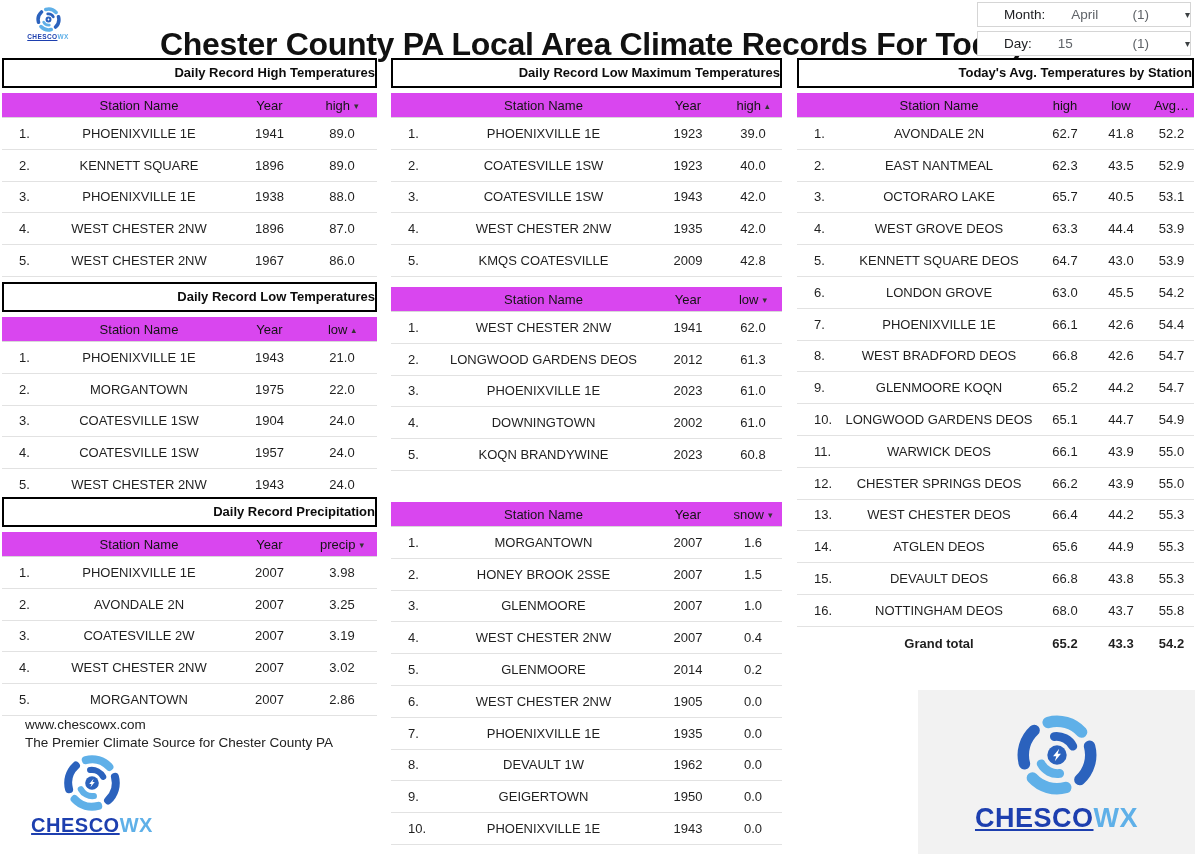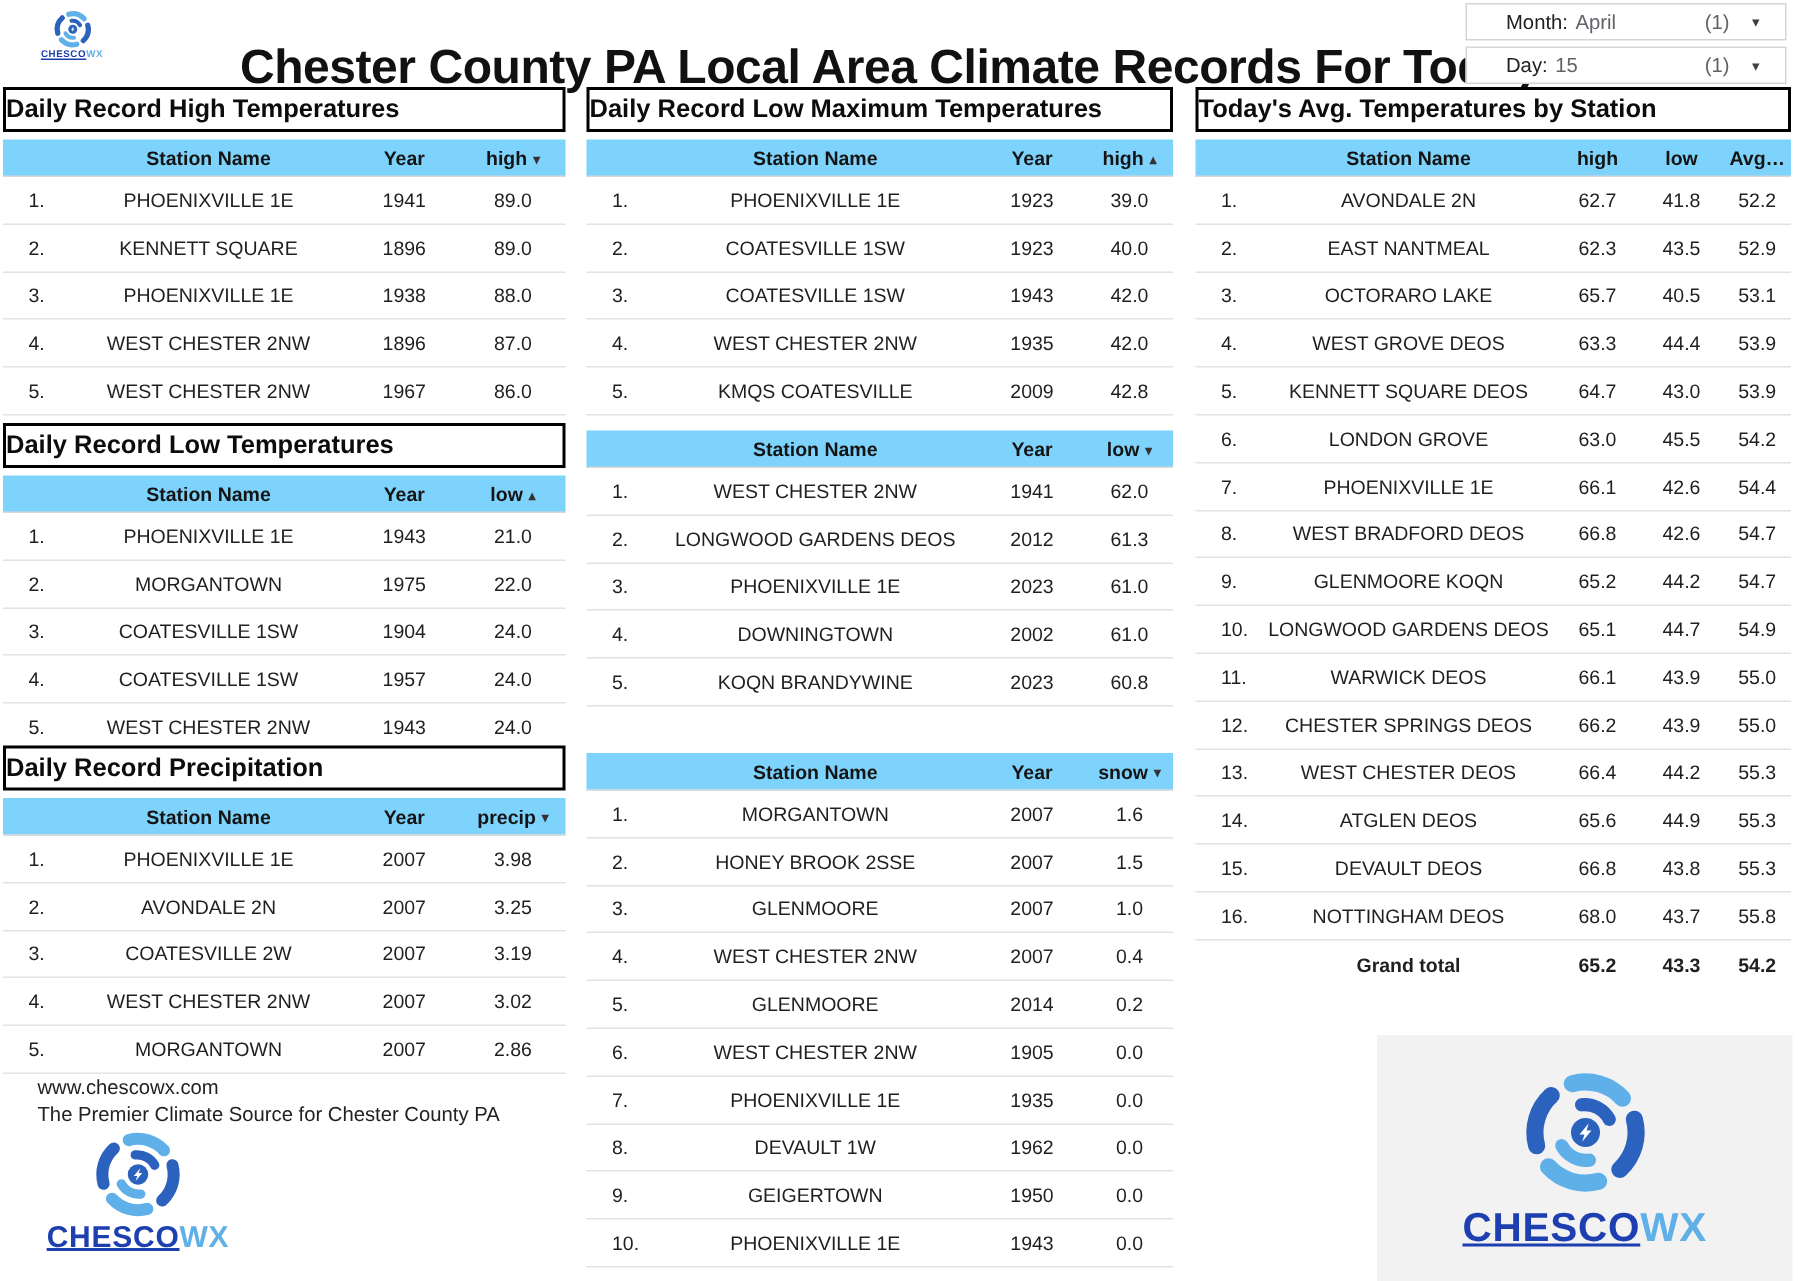--- a/index.html
+++ b/index.html
@@ -8,38 +8,38 @@
     background:#ffffff;font-family:"Liberation Sans",sans-serif;color:#1b1b1b;
   }
   
   .page-title{
     position:absolute;left:160px;top:5px;width:760px;text-align:center;
     font-size:32px;font-weight:700;color:#111;letter-spacing:-.3px;white-space:nowrap;
   }
   .filter{
     position:absolute;left:977px;width:214px;height:25px;box-sizing:border-box;
     background:#fff;border:1px solid #d5d5d5;display:flex;align-items:center;
-    padding:0 17px 0 26px;font-size:13.5px;
+    padding:0 0 0 26px;font-size:13.5px;gap:21px;
   }
   .filter .lab{color:#202124;}
   .filter .val{color:#5f6368;margin-left:5px;}
   .filter .cnt{margin-left:auto;color:#5f6368;}
   .filter .caret{margin-left:15px;color:#3c4043;font-size:10px;font-style:normal;}
   
   .panel{position:absolute;}
   .ptitle{
     border:2px solid #000;background:#fff;height:26px;line-height:26px;
-    text-align:left;font-size:17px;font-weight:700;color:#0c0c0c;white-space:nowrap;overflow:visible;
+    text-align:right;font-size:13px;font-weight:700;color:#0c0c0c;white-space:nowrap;overflow:visible;
   }
   .tbl{margin-top:5px;}
   .trow{
     display:grid;align-items:center;height:30.8px;border-bottom:1px solid #e2e2e2;
     font-size:13px;color:#1f1f1f;
   }
-  .thead{background:#7dd3fc;height:24px;border-bottom:1px solid #d8d8d8;font-weight:700;color:#141414;}
+  .thead{background:#d946ef;height:24px;border-bottom:1px solid #d8d8d8;font-weight:400;color:#141414;}
   .tcell{text-align:center;white-space:nowrap;overflow:hidden;text-overflow:ellipsis;}
   .idx{text-align:left;padding-left:17px;}
   .hcell{cursor:pointer;}
   .arr{font-style:normal;font-size:9px;margin-left:4px;color:#333;position:relative;top:-1px;}
   .total{height:33px;border-bottom:none;}
   .total .tcell{font-weight:700;}
   .g-left  .trow{grid-template-columns:44px 1fr 75px 70px;}
   .g-mid   .trow{grid-template-columns:44px 1fr 72px 58px;}
   .g-right .trow{grid-template-columns:44px 1fr 56px 56px 45px;}
   

